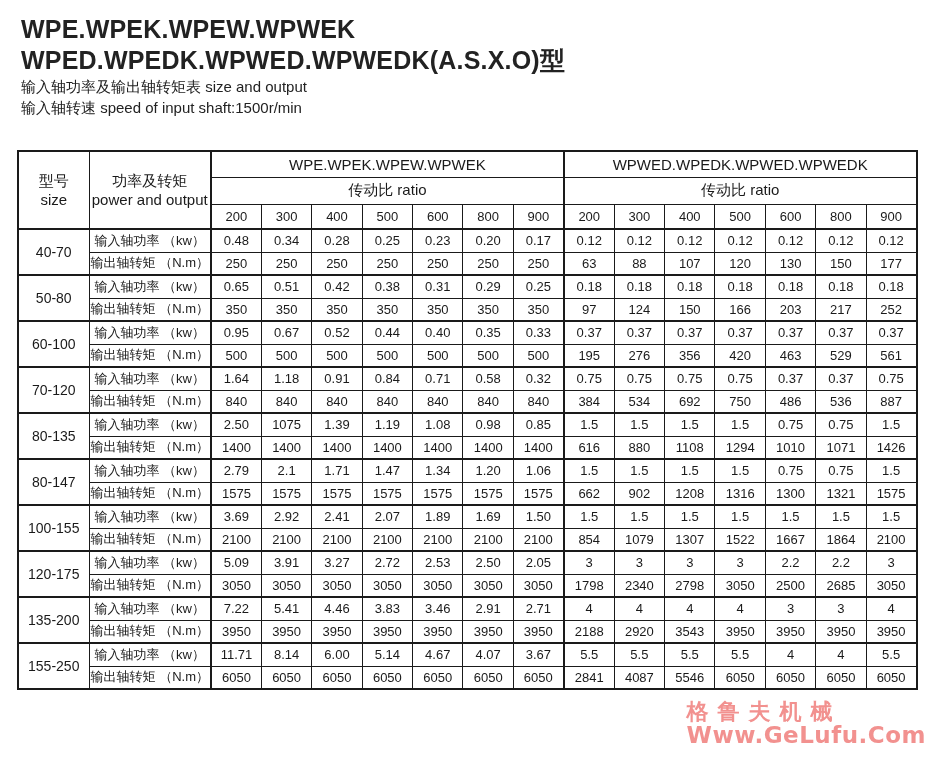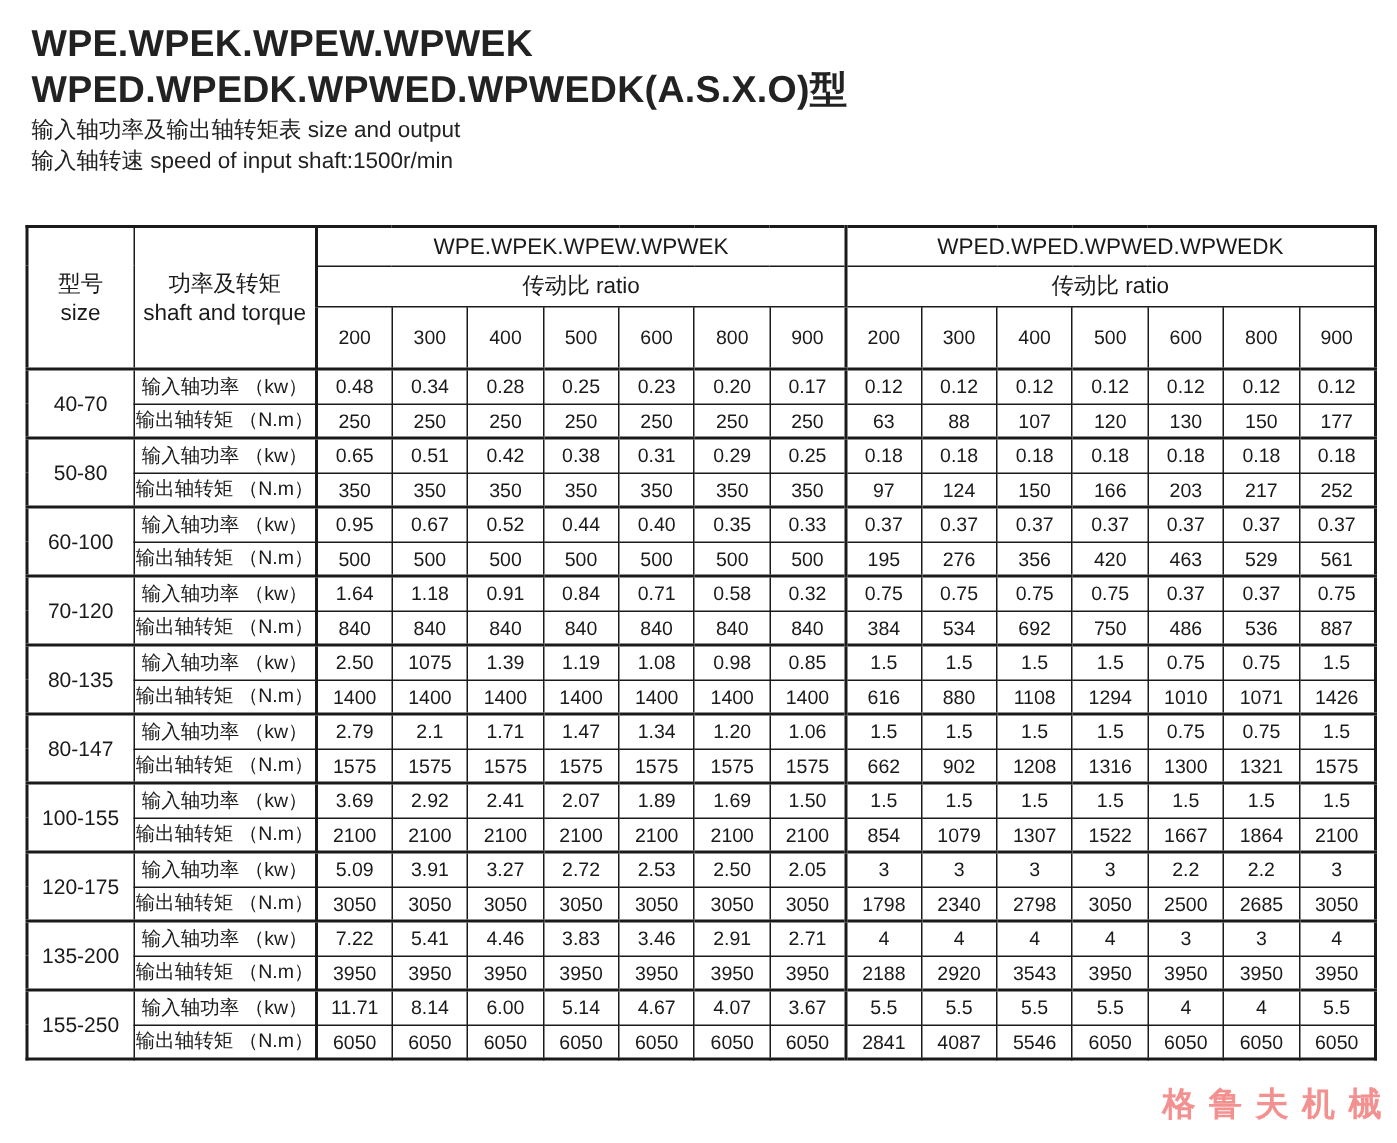--- a/index.html
+++ b/index.html
@@ -33,21 +33,21 @@
     text-align: center;
     vertical-align: middle;
     font-weight: normal;
     overflow: hidden;
     white-space: nowrap;
   }
   
   table.spec { border: 2px solid #1a1a1a; }
   tr.hdr1 th { height: 26px; font-size: 15px; }
   tr.hdr2 th { height: 27px; font-size: 15px; }
-  tr.hdr3 th { height: 42px; font-size: 13px; }
+  tr.hdr3 th { height: 25px; font-size: 13px; }
   th.corner { font-size: 15px; line-height: 19px; }
   th.group-h { border-bottom: 2px solid #1a1a1a; }
   tr.hdr3 th { border-bottom: 2px solid #1a1a1a; }
   .thickL { border-left: 2px solid #1a1a1a !important; }
   tbody td { height: 23px; font-size: 13px; }
   td.size-cell { font-weight: bold; font-size: 14px; }
   td.rlabel { font-size: 13px; }
   tr.group-start td { border-top: 2px solid #1a1a1a; }
 
   .note {
@@ -90,24 +90,24 @@
       <col span="14" style="width:50.4px">
     </colgroup>
     <thead>
       <tr class="hdr1">
         <th rowspan="3" class="corner">
           <span>型号</span><br>
           <span>size</span>
         </th>
         <th rowspan="3" class="corner">
           <span>功率及转矩</span><br>
-          <span>shaft and torque</span>
+          <span>power and output</span>
         </th>
         <th colspan="7" class="group-h thickL">WPE.WPEK.WPEW.WPWEK</th>
-        <th colspan="7" class="group-h thickL">WPED.WPED.WPWED.WPWEDK</th>
+        <th colspan="7" class="group-h thickL">WPWED.WPEDK.WPWED.WPWEDK</th>
       </tr>
       <tr class="hdr2">
         <th colspan="7" class="thickL">传动比  ratio</th>
         <th colspan="7" class="thickL">传动比  ratio</th>
       </tr>
       <tr class="hdr3" id="ratio-row">
           <th class="thickL">200</th>
           <th>300</th>
           <th>400</th>
           <th>500</th>
@@ -473,15 +473,16 @@
           <td>6050</td>
           <td>6050</td>
           <td>6050</td>
         </tr>
       </tbody>
   </table>
 
 
   <div class="watermark" style="color: rgb(242, 145, 143);">
     <div class="wm1">格鲁夫机械</div>
+    <div class="wm2">Www.GeLufu.Com</div>
   </div>
 
 </div>
 
 </body></html>

